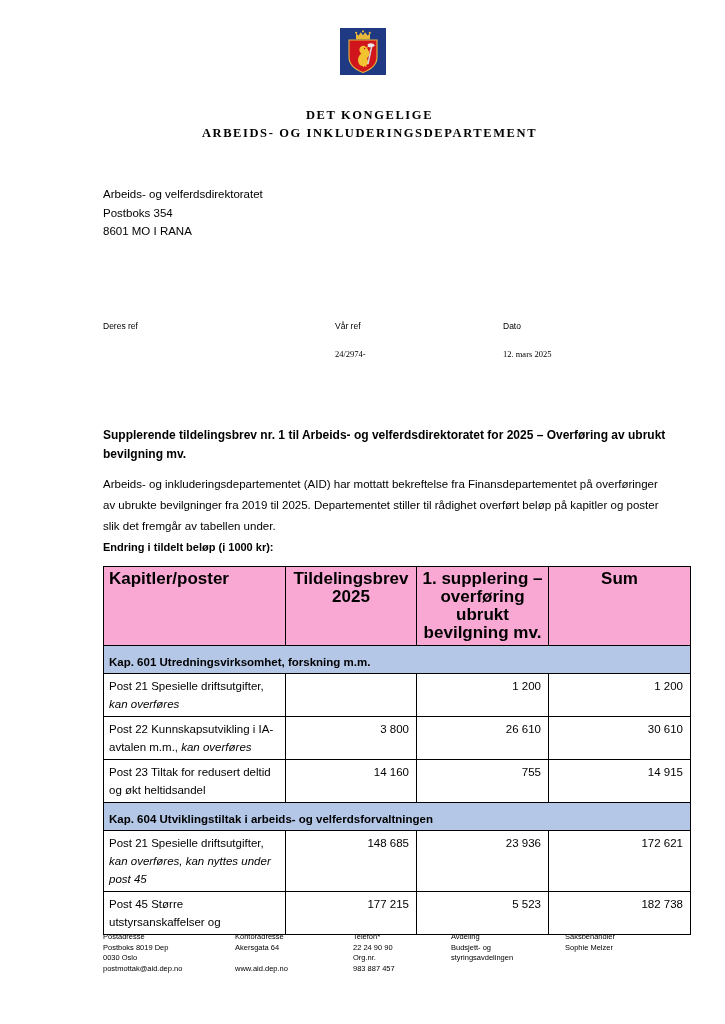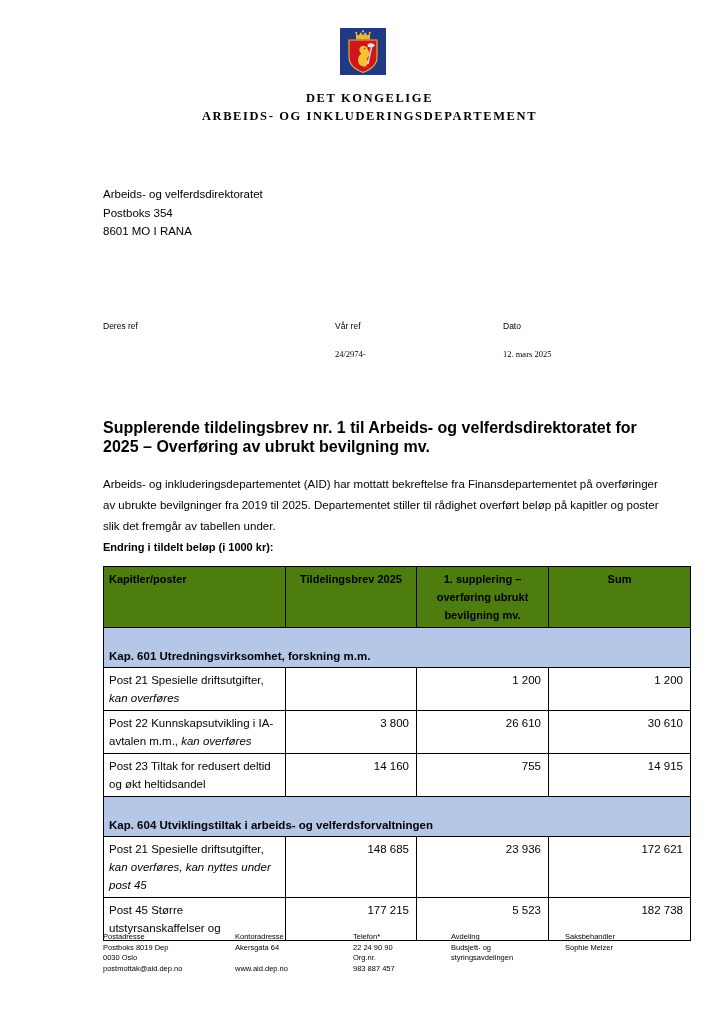--- a/index.html
+++ b/index.html
@@ -29,21 +29,21 @@
     padding-top: 28px;
     text-align: center;
   }
   .coat-of-arms {
     width: 46px;
     height: 57px;
     margin: 0 auto;
     display: block;
   }
   .dept-title {
-    margin-top: 4px;
+    margin-top: 21px;
     font-family: "Liberation Serif", serif;
     font-weight: bold;
     color: #000000;
     line-height: 1.45;
     padding-left: 14px;
   }
   .dept-title .line1 {
     display: block;
     font-size: 12.5px;
     letter-spacing: 1.6px;
@@ -88,24 +88,24 @@
   }
   .refs .col-deres { left: 0; }
   .refs .col-var { left: 232px; }
   .refs .col-dato { left: 400px; }
   .refs .ref-label { display: block; }
   .refs .ref-value { display: block; margin-top: 9px; font-family: Liberation Serif, serif; }
 
   
   .headline {
     position: absolute;
-    top: 407px;
+    top: 418px;
     left: 0;
     width: 565px;
-    font-size: 16px;
+    font-size: 12px;
     font-weight: bold;
     line-height: 19px;
   }
 
   .intro {
     position: absolute;
     top: 462px;
     left: 0;
     width: 570px;
     font-size: 11.5px;
@@ -137,39 +137,39 @@
 
   .budget-table th,
   .budget-table td {
     border: 1px solid #000000;
     vertical-align: top;
     padding: 3px 5px 3px 5px;
     line-height: 18px;
   }
 
   .budget-table thead th {
-    background: #4d7c0f;
+    background: #f9a8d4;
     color: #000000;
     font-weight: bold;
-    font-size: 11px;
+    font-size: 17px;
     height: 52px;
     vertical-align: top;
   }
   .budget-table thead th.h-left {
     text-align: left;
   }
   .budget-table thead th.h-center {
     text-align: center;
   }
 
   tr.section-row td {
     background: #B4C7E7;
     font-weight: bold;
     font-size: 11.5px;
-    padding-top: 20px;
+    padding-top: 8px;
     padding-bottom: 2px;
     line-height: 17px;
   }
 
   td.label-cell {
     text-align: left;
   }
   td.num-cell {
     text-align: right;
     padding-right: 7px;

